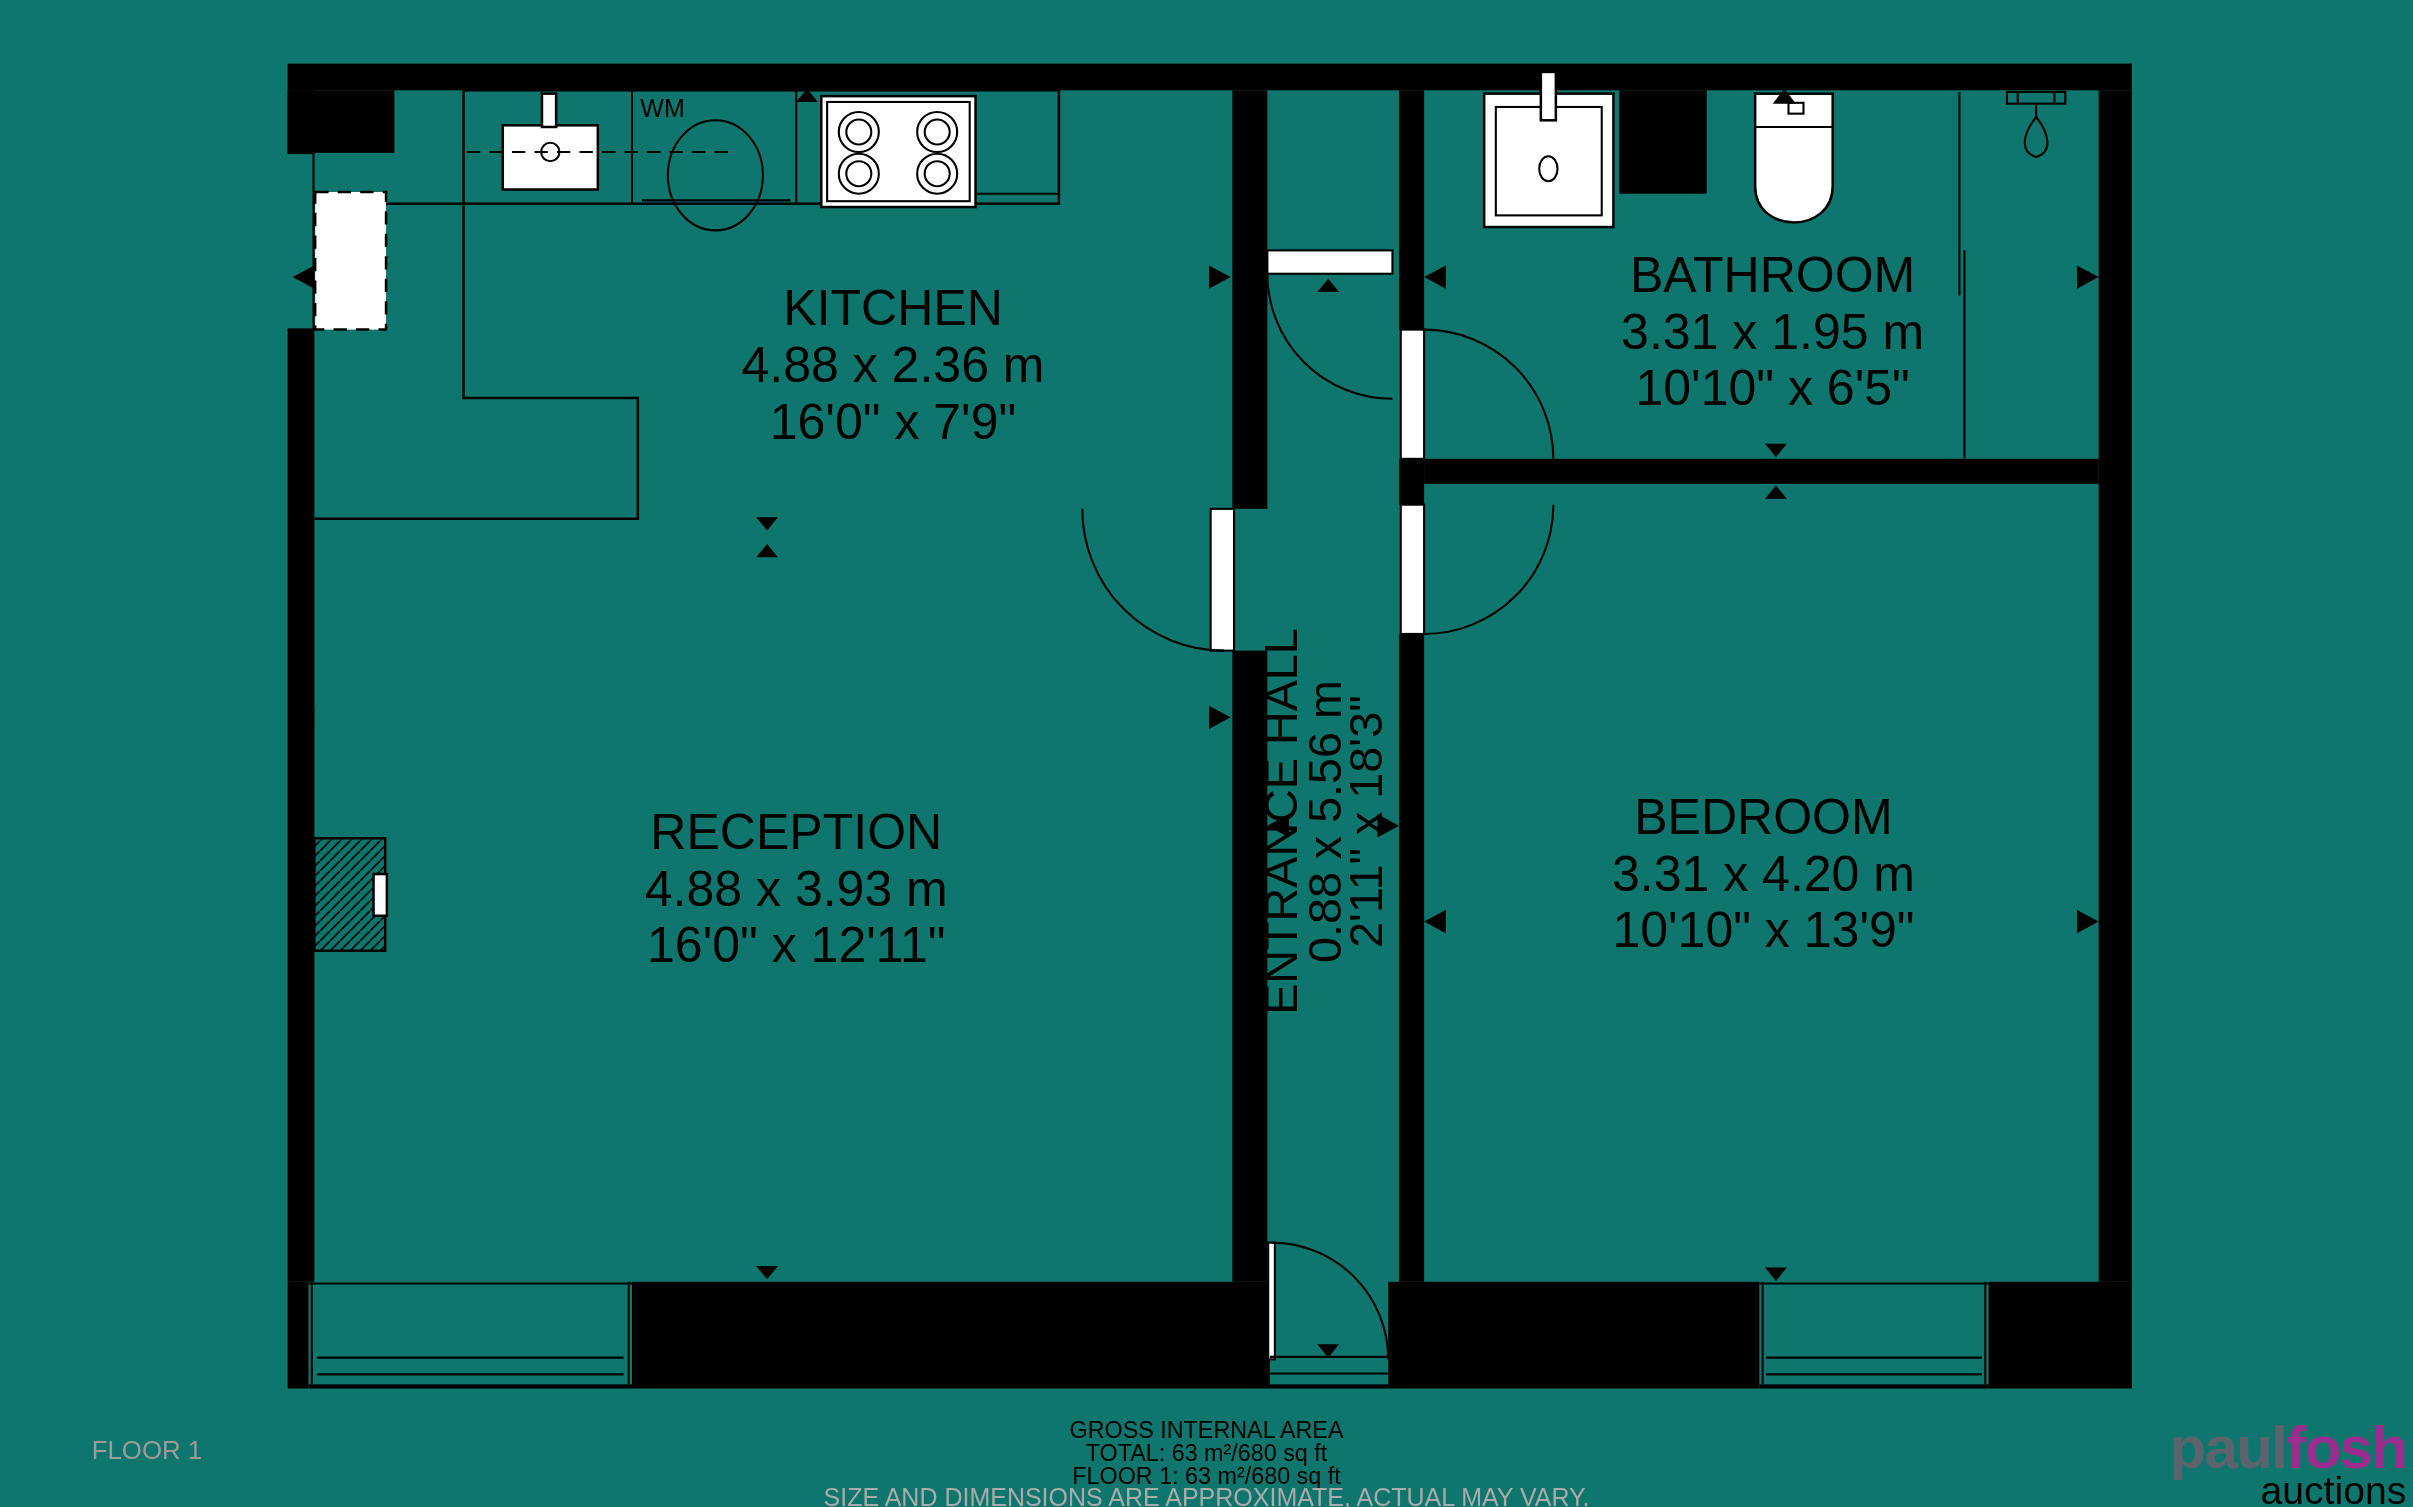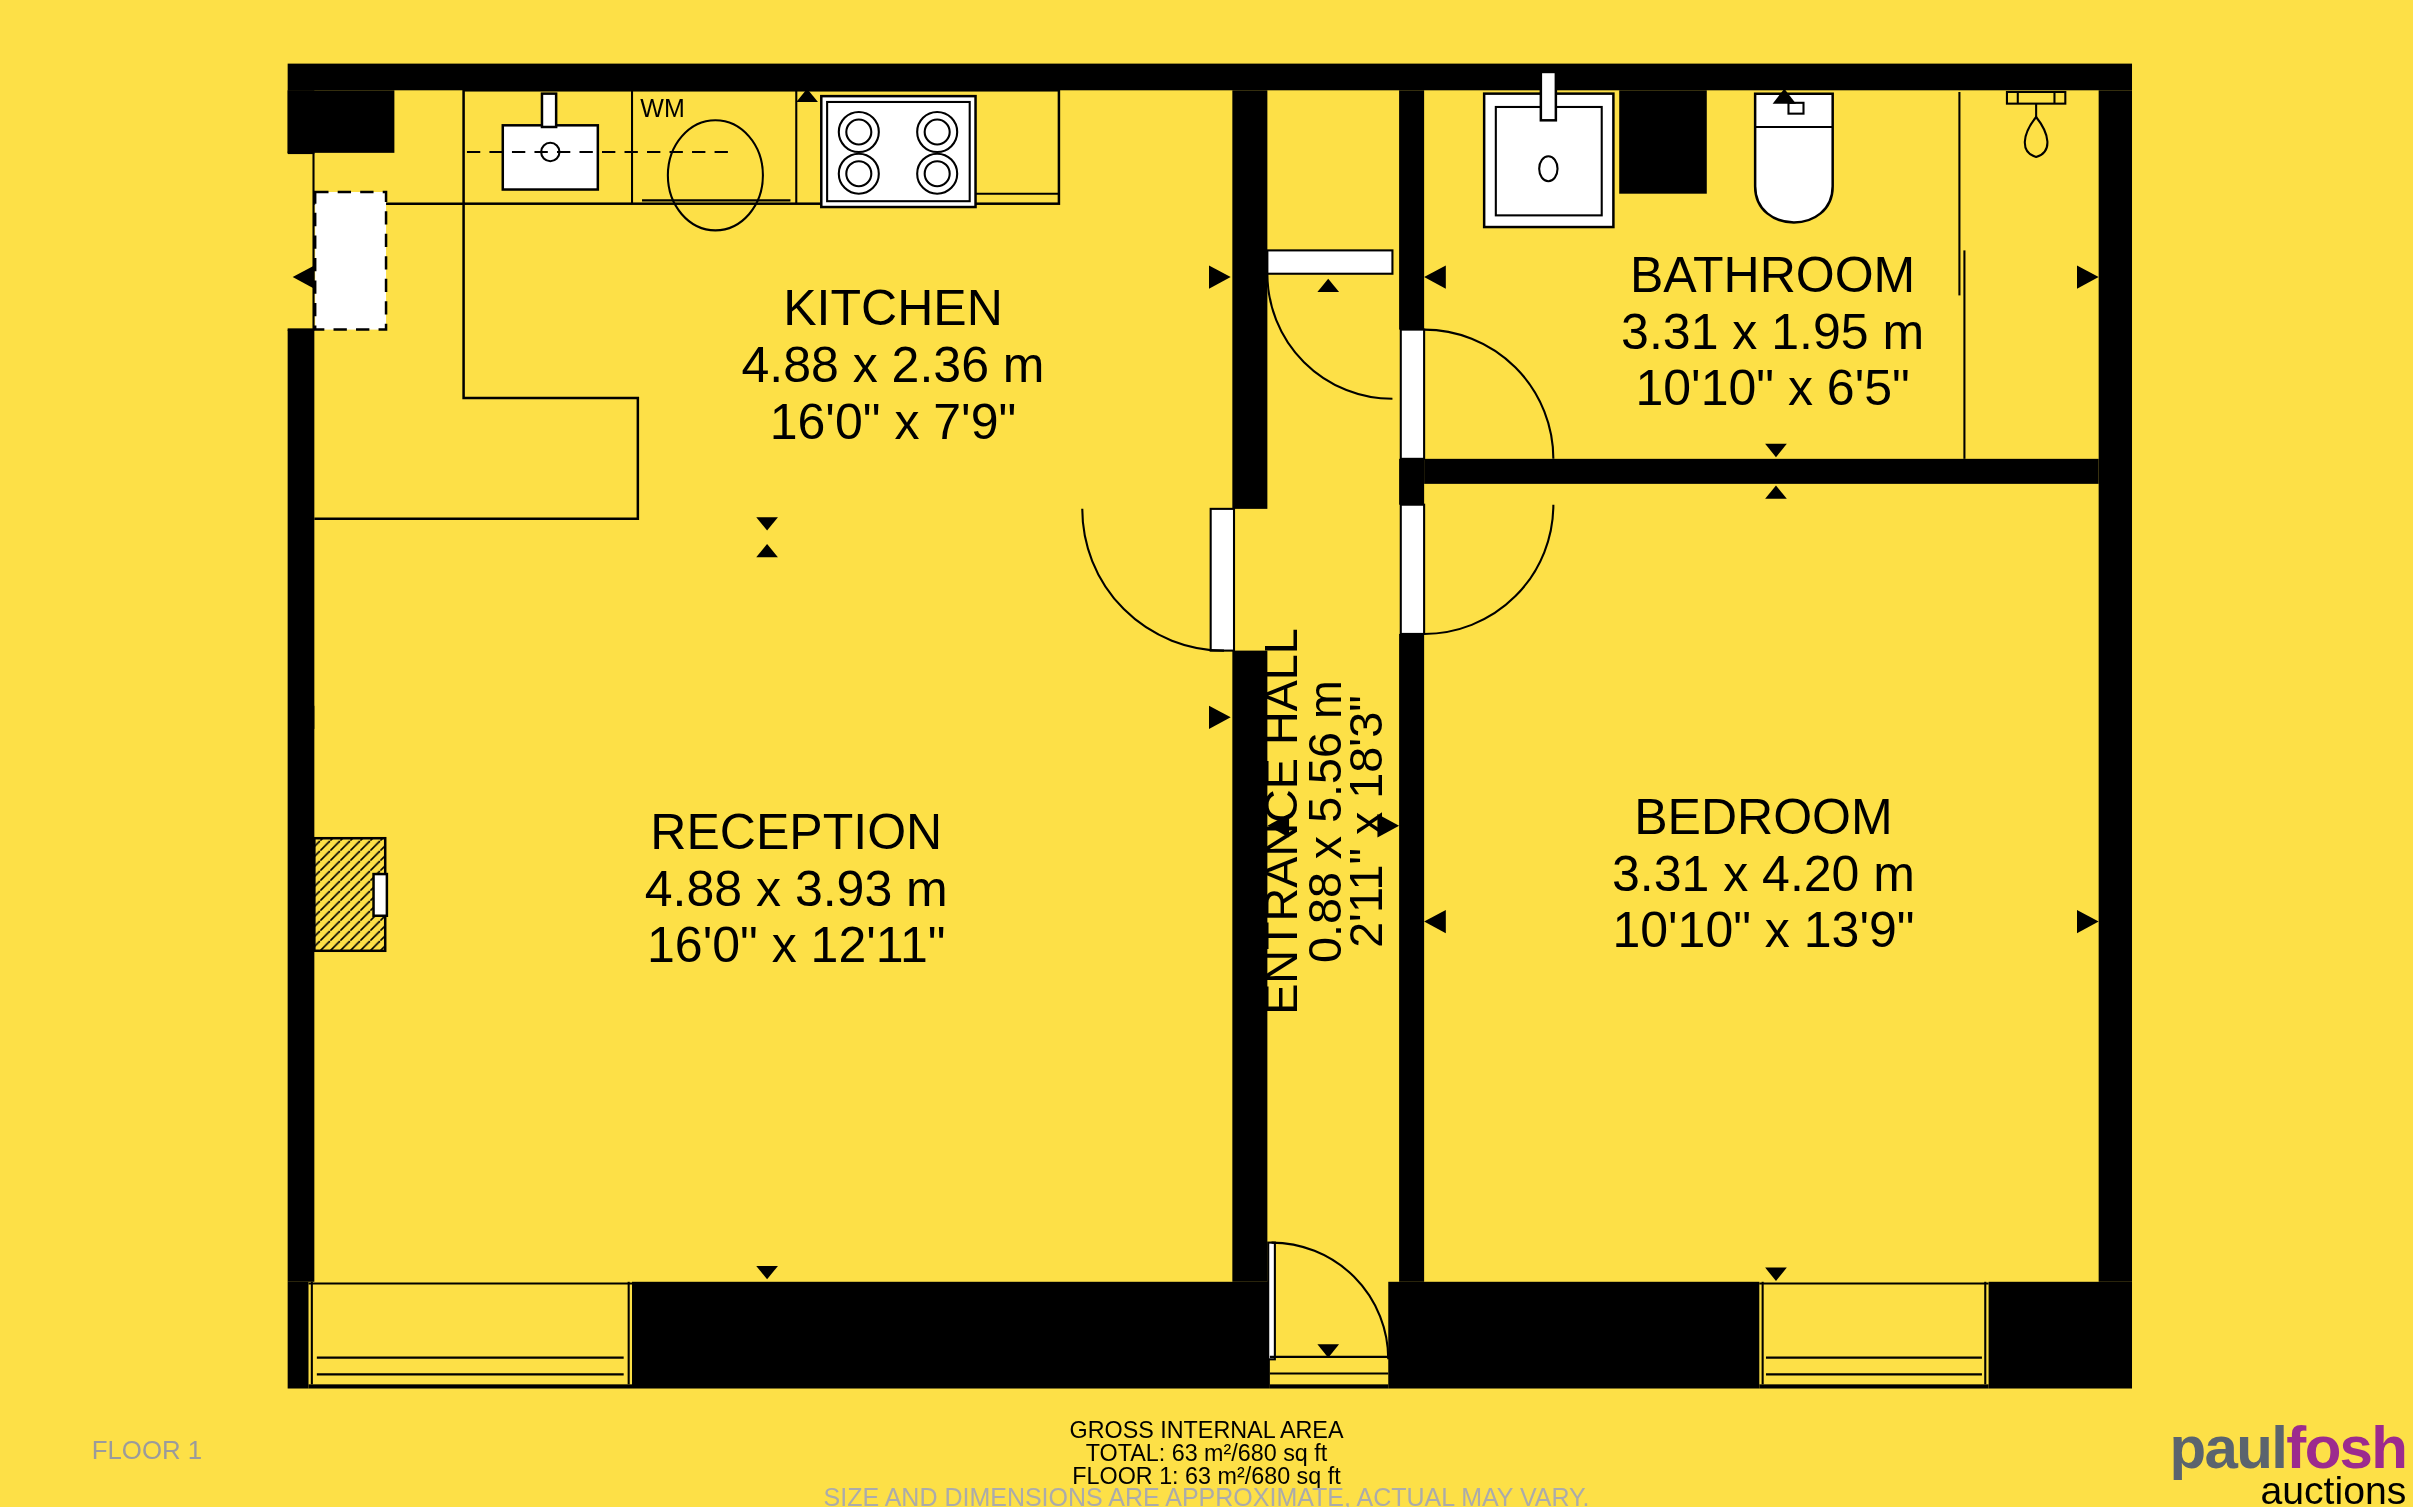--- a/index.html
+++ b/index.html
@@ -1,16 +1,16 @@
 <!DOCTYPE html>
 <html style="font-size:13.3px"><head>
 <meta charset="utf-8">
 <style>
   html,body{margin:0;padding:0;background:#ffffff;}
-  .stage{width:2413px;height:1508px;position:relative;background:#fde047;}
+  .stage{width:2413px;height:1508px;position:relative;background:#0f766e;}
   svg{display:block;}
   .wall{fill:#000;}
   .tri{fill:#000;}
   .ln{fill:none;stroke:#000;stroke-width:3;}
   .thin{fill:none;stroke:#000;stroke-width:2.5;}
   .fix{fill:#fff;stroke:#000;stroke-width:3;}
   .dashbox{fill:#fff;stroke:#000;stroke-width:3;stroke-dasharray:16 11;}
   .dashln{fill:none;stroke:#000;stroke-width:2.5;stroke-dasharray:16 11;}
   .arc{fill:none;stroke:#000;stroke-width:2.5;}
   .leaf{fill:#fff;stroke:#000;stroke-width:2.5;}

